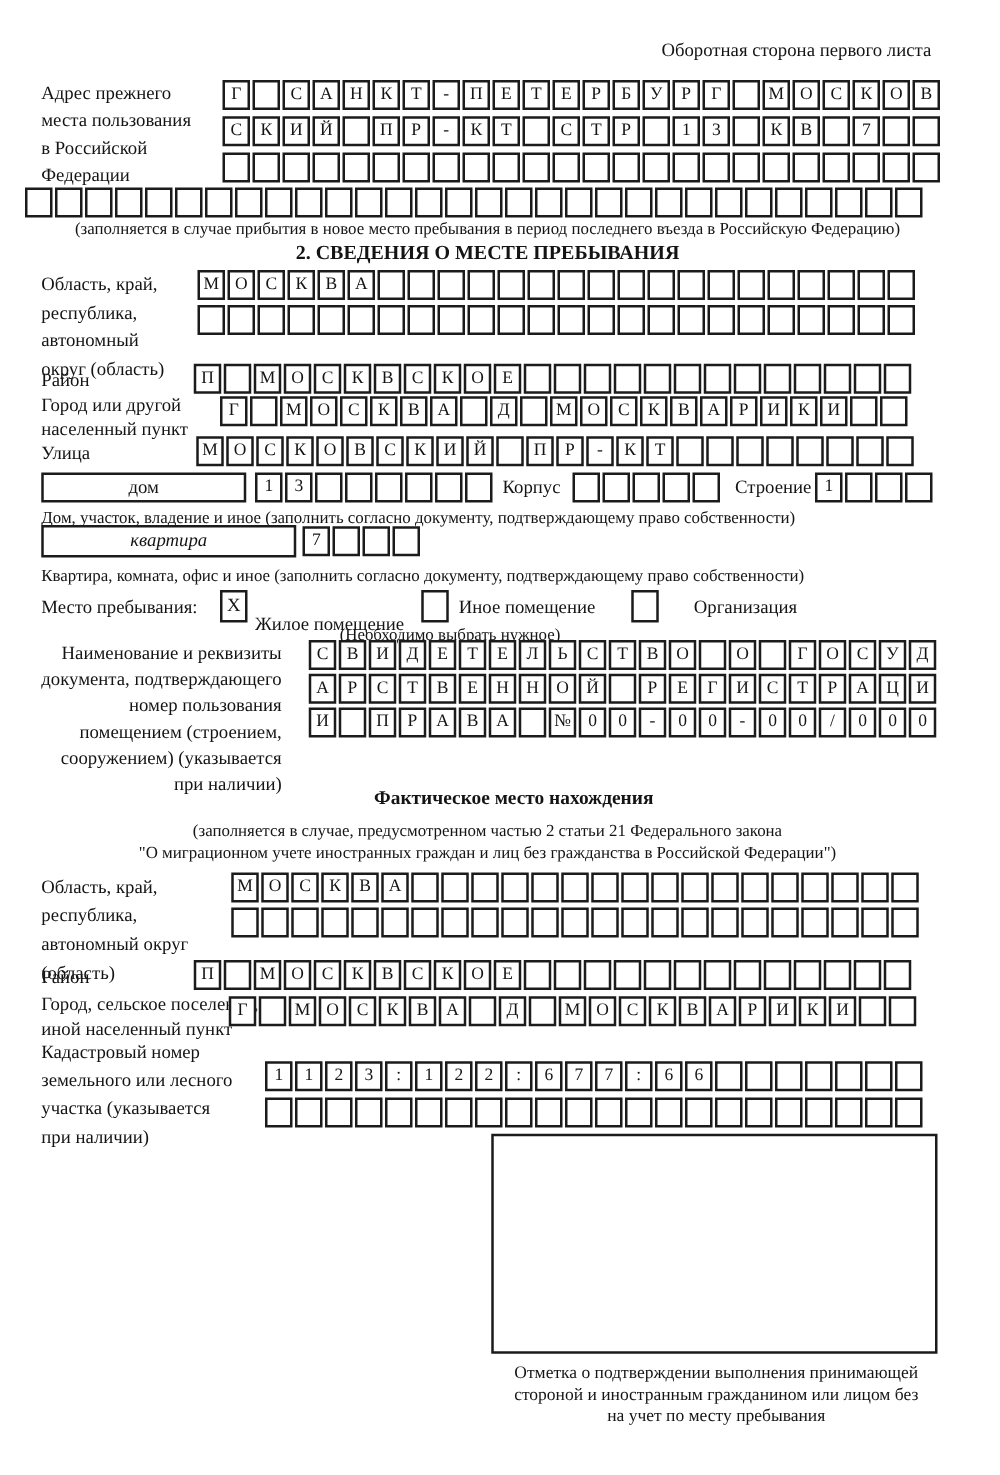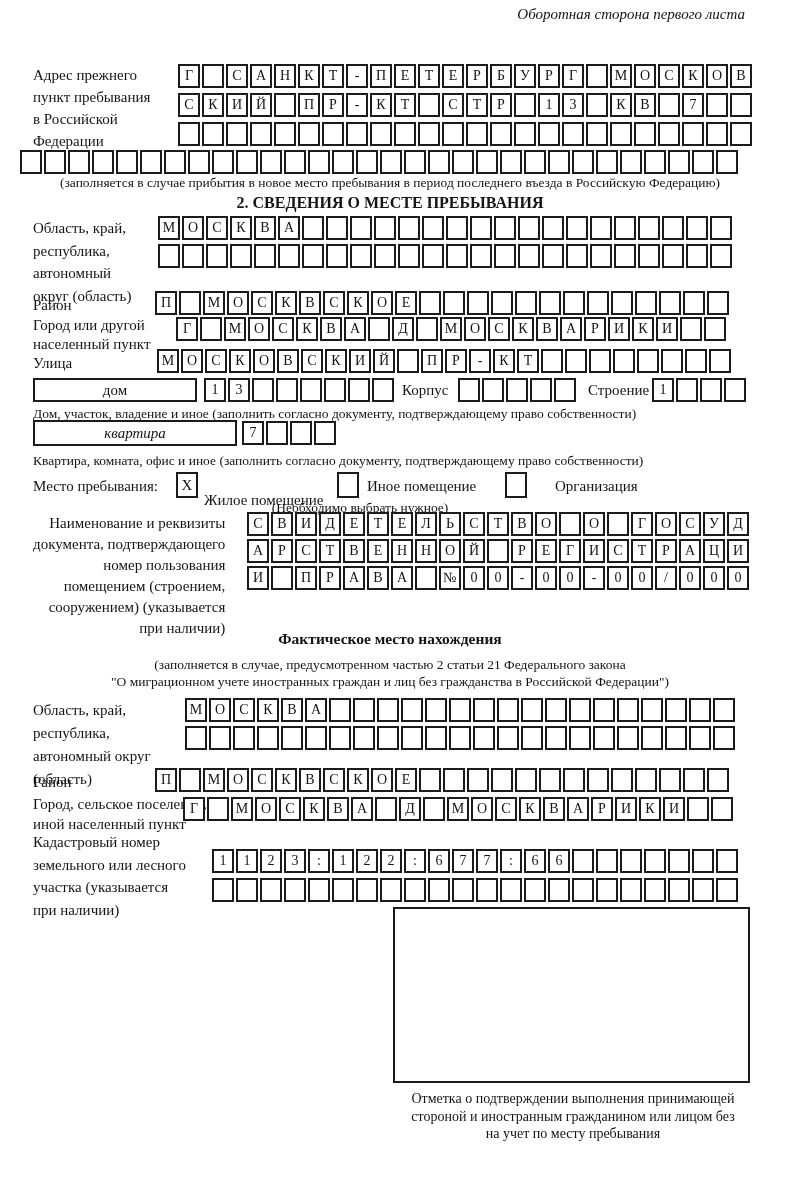--- a/index.html
+++ b/index.html
@@ -25,25 +25,25 @@
     font-size:15px;line-height:22px;text-align:center;
   }
   .heading{position:absolute;left:0;width:780px;text-align:center;font-weight:bold;font-size:16px;white-space:nowrap;}
   .stamp-box{position:absolute;border:2px solid #1b1b1b;background:#fff;box-sizing:border-box;}
 </style>
 </head>
 <body>
 
 <div class="page">
 
-  <div class="lbl" style="top:3px;right:55px;font-style:italic;">Оборотная сторона первого листа</div>
+  <div class="lbl" style="top:30px;right:55px;">Оборотная сторона первого листа</div>
 
   <div class="lbl" style="left:33px;top:64px;">
       <div>Адрес прежнего</div>
-      <div>пункт пребывания</div>
+      <div>места пользования</div>
       <div>в Российской</div>
       <div>Федерации</div>
     </div>
   <div class="cellrow" style="left:178px;top:64px;">
       <span class="cell">Г</span>
       <span class="cell"></span>
       <span class="cell">С</span>
       <span class="cell">А</span>
       <span class="cell">Н</span>
       <span class="cell">К</span>
@@ -416,21 +416,21 @@
       <span class="cell">0</span>
       <span class="cell">-</span>
       <span class="cell">0</span>
       <span class="cell">0</span>
       <span class="cell">/</span>
       <span class="cell">0</span>
       <span class="cell">0</span>
       <span class="cell">0</span>
     </div>
 
-  <div class="heading" style="top:630px;font-size:15.5px;">Фактическое место нахождения</div>
+  <div class="heading" style="top:630px;font-size:15.5px;padding-left:21px;">Фактическое место нахождения</div>
   <div class="lbl-sm centered" style="left:0px;top:656px;width:780px;">(заполняется в случае, предусмотренном частью 2 статьи 21 Федерального закона</div>
   <div class="lbl-sm centered" style="left:0px;top:673px;width:780px;">"О миграционном учете иностранных граждан и лиц без гражданства в Российской Федерации")</div>
 
   <div class="lbl" style="left:33px;top:699px;line-height:23px;">
       <div>Область, край,</div>
       <div>республика,</div>
       <div>автономный округ</div>
       <div>(область)</div>
     </div>
   <div class="cellrow" style="left:185px;top:698px;">

